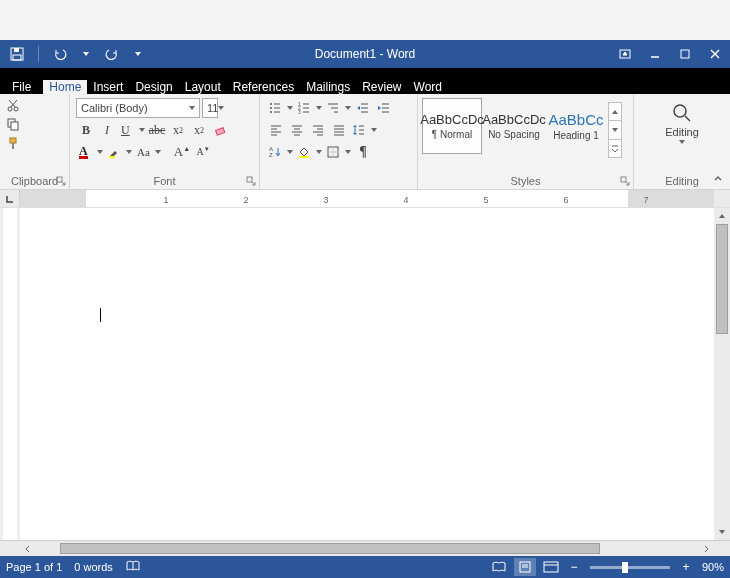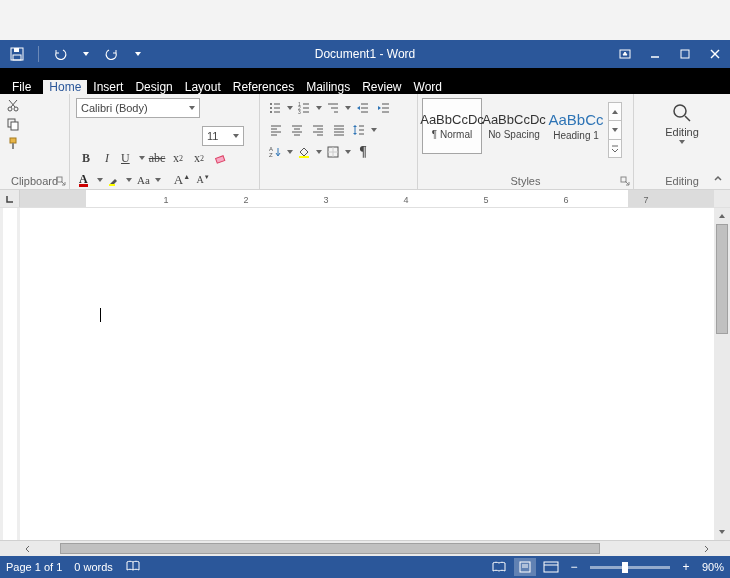--- a/index.html
+++ b/index.html
@@ -36,21 +36,21 @@
   .big-btn { display: flex; flex-direction: column; align-items: center; gap: 1px; padding: 2px 2px; cursor: pointer; font-size: 11px; }
   .big-btn .ico { width: 28px; height: 32px; display: flex; align-items: center; justify-content: center; }
   .mini-col { display: flex; flex-direction: column; gap: 1px; }
   .mini-btn { width: 18px; height: 18px; display: flex; align-items: center; justify-content: center; cursor: pointer; }
   
   .font-col { display: flex; flex-direction: column; gap: 2px; padding: 2px; }
   .font-row1 { display: flex; gap: 2px; }
   .font-combo { height: 20px; border: 1px solid #ababab; background: #fff; display: flex; align-items: center; padding: 0 4px; cursor: pointer; font-size: 11px; }
   .font-combo .dd { margin-left: auto; }
   .font-name { width: 124px; }
-  .font-size { width: 42px; margin-top: 28px; }
+  .font-size { width: 16px; }
   .font-row2, .font-row3 { display: flex; gap: 1px; align-items: center; }
   .rb { width: 20px; height: 20px; display: flex; align-items: center; justify-content: center; cursor: pointer; font-family: "Times New Roman", serif; font-size: 12px; }
   .rb.split { width: 28px; justify-content: flex-start; padding-left:3px; position:relative; }
   .rb .dd { position:absolute; right:1px; }
   
   .para-col { display: flex; flex-direction: column; gap: 2px; padding: 2px; }
   .para-row { display: flex; gap: 1px; align-items: center; }
   .pb { width: 20px; height: 20px; display: flex; align-items: center; justify-content: center; cursor: pointer; }
   .pb.split { width: 28px; justify-content: flex-start; padding-left:2px; position:relative;}
   .pb.split .dd { position:absolute; right:1px; }

